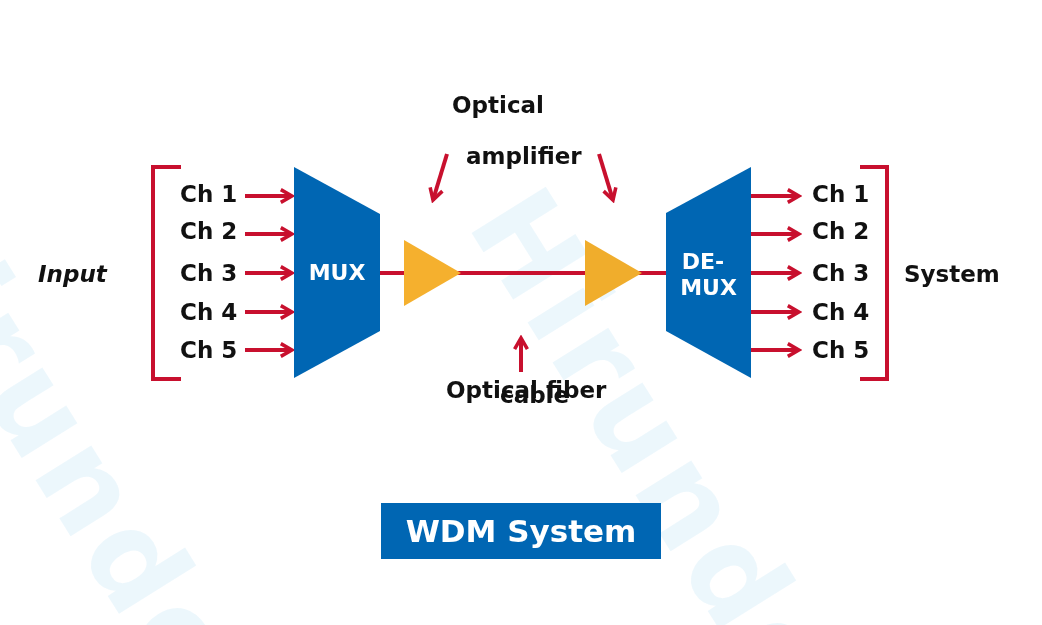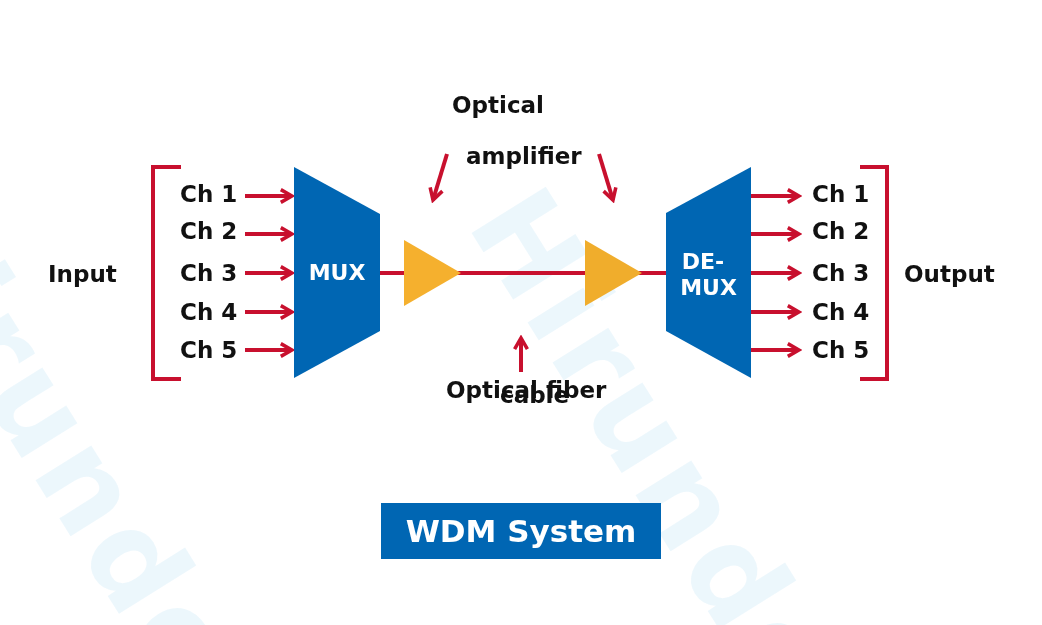--- a/index.html
+++ b/index.html
@@ -59,22 +59,22 @@
 
     <polygon points="404,240 404,306 461,273" fill="#f5b02e"></polygon>
     <polygon points="585,240 585,306 642,273" fill="#f0ad2c"></polygon>
 
     <line x1="447" y1="154" x2="433" y2="200" stroke="#c8102e" stroke-width="4" marker-end="url(#ah)"></line>
     <line x1="599" y1="154" x2="613" y2="200" stroke="#c8102e" stroke-width="4" marker-end="url(#ah)"></line>
 
     <line x1="521" y1="372" x2="521" y2="338" stroke="#c8102e" stroke-width="4" marker-end="url(#ah)"></line>
   </svg>
 
-  <div class="lbl" style="left:48px; top:263px;">Input</div>
-  <div class="lbl" style="left:904px; top:263px;">Output</div>
+  <div class="lbl" style="left:38px; top:263px;font-style:italic;">Input</div>
+  <div class="lbl" style="left:904px; top:263px;">System</div>
 
   <div class="lbl" style="left:180px; top:183px;">Ch 1</div>
   <div class="lbl" style="left:180px; top:220px;">Ch 2</div>
   <div class="lbl" style="left:180px; top:262px;">Ch 3</div>
   <div class="lbl" style="left:180px; top:301px;">Ch 4</div>
   <div class="lbl" style="left:180px; top:339px;">Ch 5</div>
 
   <div class="lbl" style="left:812px; top:183px;">Ch 1</div>
   <div class="lbl" style="left:812px; top:220px;">Ch 2</div>
   <div class="lbl" style="left:812px; top:262px;">Ch 3</div>

